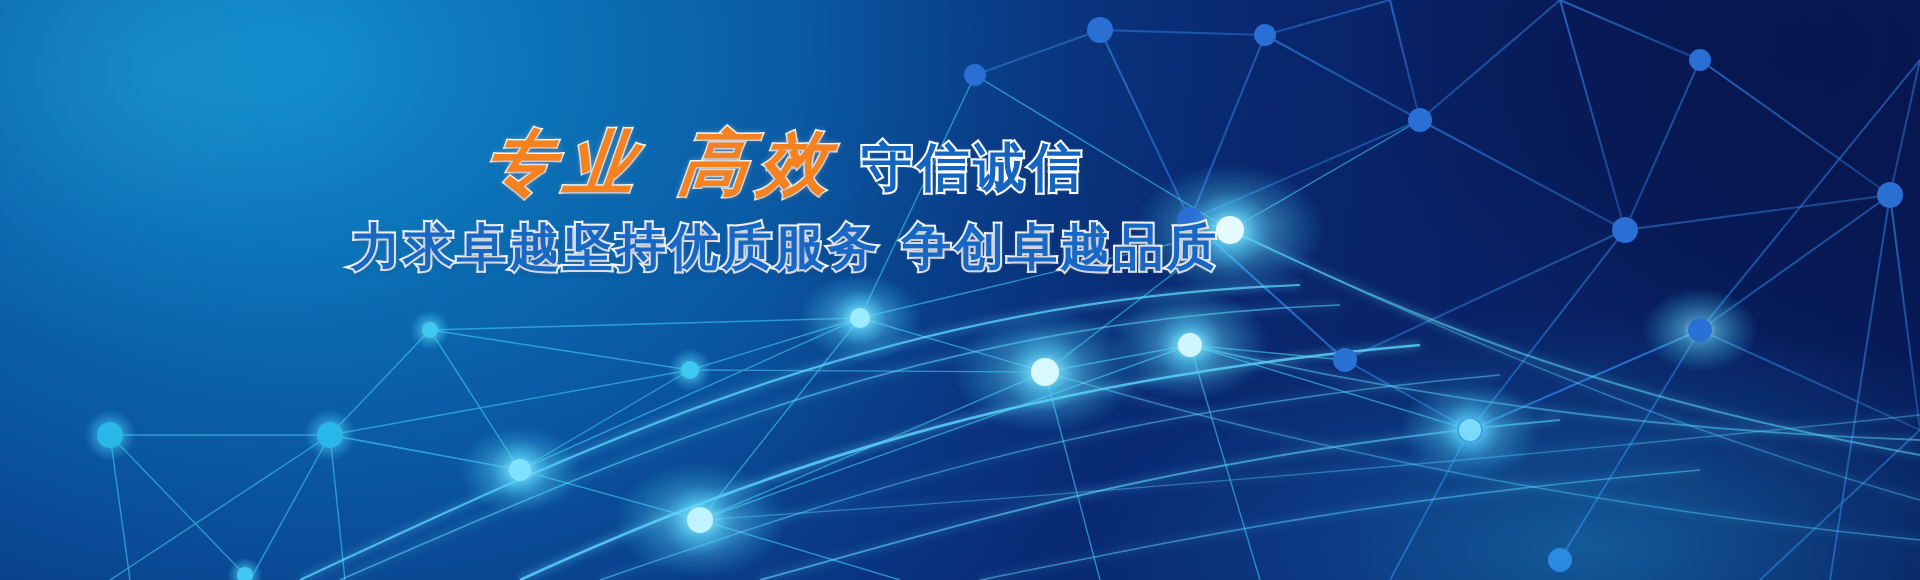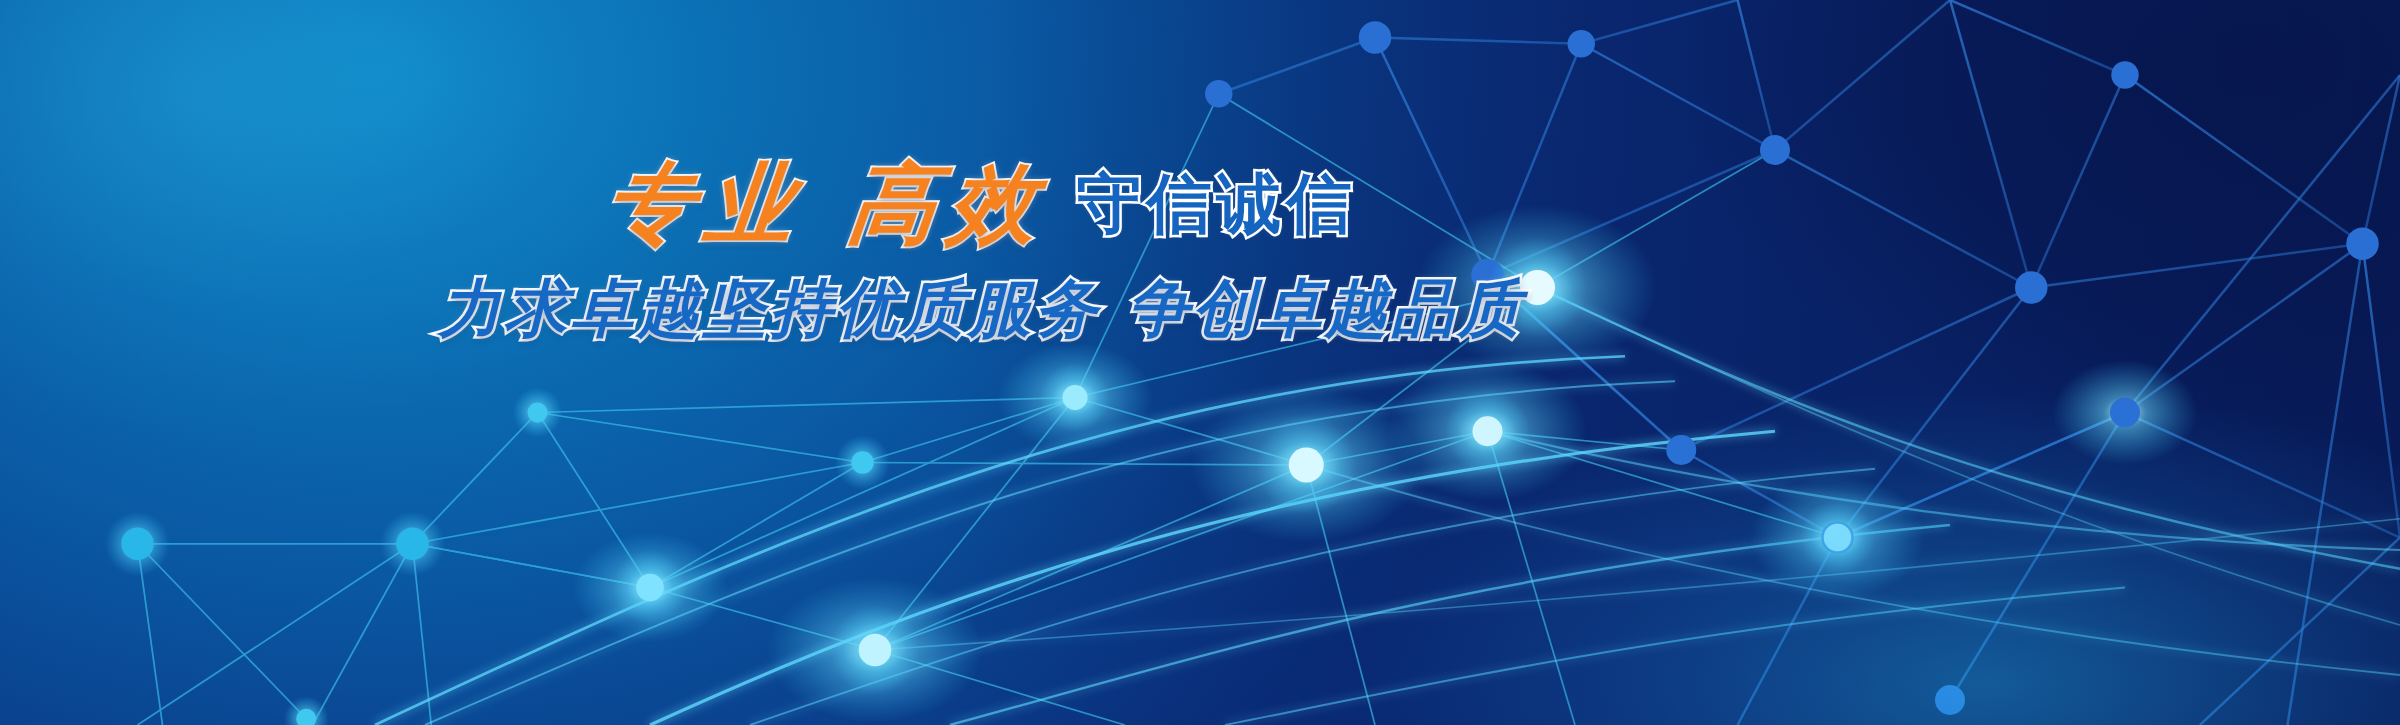--- a/index.html
+++ b/index.html
@@ -61,42 +61,41 @@
     font-weight:bold;
     font-style:italic;
     color:#F6821F;
     letter-spacing:10px;
     -webkit-text-stroke:3px #ffffff;
     paint-order:stroke fill;
     text-shadow:0 0 6px rgba(255,255,255,0.55), 0 2px 5px rgba(3,25,70,0.45);
     transform:skewX(-6deg);
   }
   .hl-white{
-    font-family:Liberation Mono, monospace;
+    font-family:Liberation Serif, serif;
     font-size:52px;
     font-weight:bold;
     color:#1565c0;
     letter-spacing:4px;
     -webkit-text-stroke:4px #ffffff;
     paint-order:stroke fill;
     text-shadow:0 0 4px rgba(255,255,255,0.45);
     padding-bottom:4px;
   }
   .subline{
     margin-top:16px;
     font-family:"DejaVu Sans","Liberation Sans",sans-serif;
     font-size:50px;
     font-weight:bold;
     color:#1668c4;
     letter-spacing:3px;
     white-space:nowrap;
     -webkit-text-stroke:4px #ffffff;
     paint-order:stroke fill;
     text-shadow:0 0 5px rgba(255,255,255,0.40), 0 2px 6px rgba(4,28,75,0.40);
-    font-style:italic;
   }
 </style>
 </head>
 <body>
 
 <div id="banner">
 
   <div class="bg-base"></div>
   <div class="bg-right-dark"></div>
   <div class="bg-topright-dark"></div>

